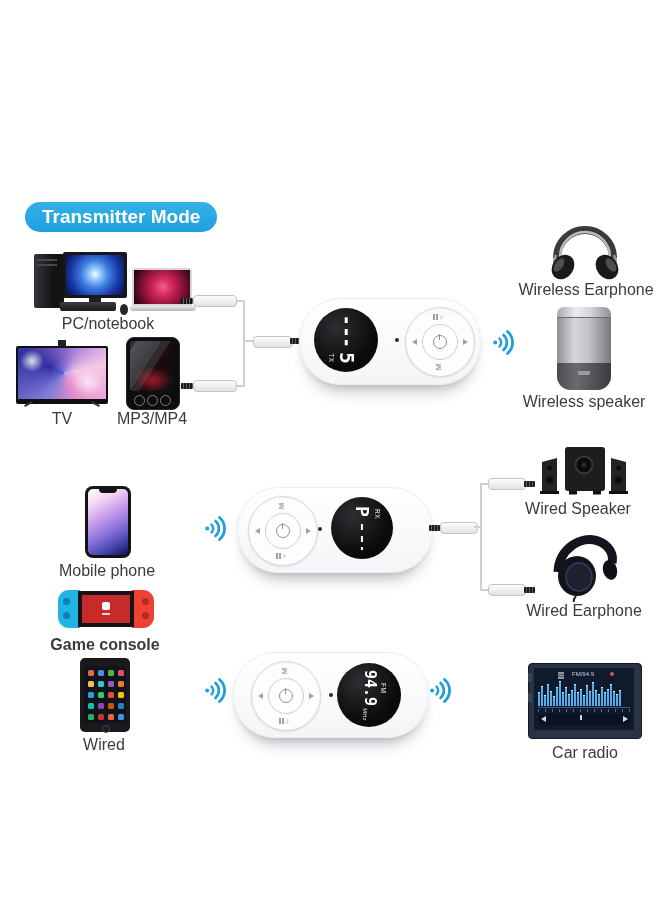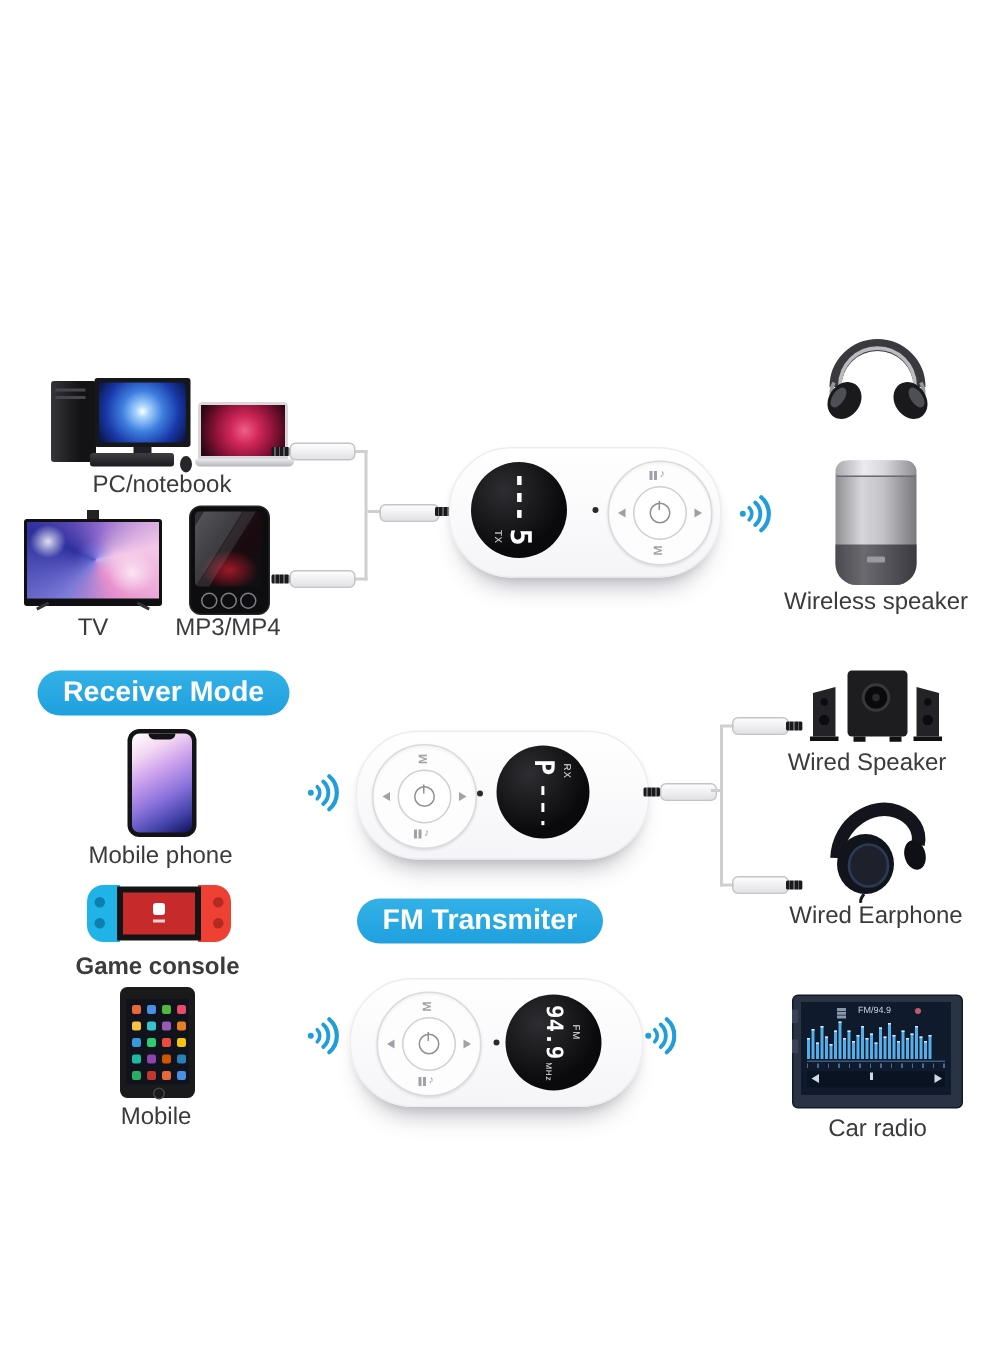--- a/index.html
+++ b/index.html
@@ -35,20 +35,21 @@
   .tri.l{border-top:3.2px solid transparent;border-bottom:3.2px solid transparent;border-right:5px solid #a0a0a6;}
   .tri.r{border-top:3.2px solid transparent;border-bottom:3.2px solid transparent;border-left:5px solid #a0a0a6;}
   .wicon{position:absolute;}
   svg{display:block;}
 </style>
 </head>
 <body>
 
 <div id="stage">
 
+  <div class="badge" style="left:25px;top:202px;">Transmitter Mode</div>
 
   <div class="abs" style="left:20px;top:250px;width:175px;height:64px;">
     <div class="abs" style="left:14px;top:4px;width:30px;height:54px;background:linear-gradient(90deg,#35353a,#131316 65%);border-radius:2px;"></div>
     <div class="abs" style="left:17px;top:9px;width:20px;height:2px;background:#46464c;"></div>
     <div class="abs" style="left:17px;top:14px;width:20px;height:2px;background:#46464c;"></div>
     <div class="abs" style="left:43px;top:2px;width:64px;height:46px;background:#17171a;border-radius:2px;"></div>
     <div class="abs" style="left:46px;top:5px;width:58px;height:40px;background:radial-gradient(circle at 50% 48%,#ffffff 0%,#a8d4ff 12%,#3f7fe0 38%,#1838a8 68%,#081038 100%);"></div>
     <div class="abs" style="left:69px;top:48px;width:12px;height:6px;background:#202024;"></div>
     <div class="abs" style="left:60px;top:54px;width:30px;height:3px;background:#2a2a2e;border-radius:2px;"></div>
     <div class="abs" style="left:40px;top:52px;width:56px;height:9px;background:linear-gradient(180deg,#3c3c42,#1b1b1f);border-radius:2px;"></div>
@@ -132,31 +133,31 @@
       <path d="M13 47 A28 28 0 0 1 69 47" fill="none" stroke="#3a3a3e" stroke-width="8"></path>
       <path d="M16 46 A25 25 0 0 1 66 46" fill="none" stroke="#bcbcc0" stroke-width="2.5"></path>
       <path d="M12 44 q-3 6 -1 11" fill="none" stroke="#95959b" stroke-width="2.5"></path>
       <path d="M70 44 q3 6 1 11" fill="none" stroke="#95959b" stroke-width="2.5"></path>
       <ellipse cx="19" cy="56" rx="10.5" ry="13" fill="#1a1a1d" transform="rotate(34 19 56)"></ellipse>
       <ellipse cx="63" cy="56" rx="10.5" ry="13" fill="#1a1a1d" transform="rotate(-34 63 56)"></ellipse>
       <ellipse cx="15" cy="54" rx="4" ry="7.5" fill="#4e4e55" transform="rotate(34 15 54)"></ellipse>
       <ellipse cx="67" cy="54" rx="4" ry="7.5" fill="#4e4e55" transform="rotate(-34 67 54)"></ellipse>
     </svg>
   </div>
+  <div class="lbl" style="left:586px;top:281px;">Wireless Earphone</div>
 
   <div class="abs" style="left:557px;top:307px;width:54px;height:83px;">
     <div class="abs" style="left:0;top:0;width:54px;height:83px;border-radius:10px 10px 14px 14px;background:linear-gradient(90deg,#8e8e93,#d6d6da 32%,#c4c4c8 58%,#77777c);"></div>
     <div class="abs" style="left:0;top:0;width:54px;height:10px;border-radius:10px 10px 4px 4px;background:linear-gradient(90deg,#a8a8ad,#ececef 35%,#d8d8dc 60%,#8e8e93);"></div>
     <div class="abs" style="left:1px;top:10px;width:52px;height:1px;background:#6a6a70;"></div>
     <div class="abs" style="left:0;top:56px;width:54px;height:27px;border-radius:0 0 14px 14px;background:linear-gradient(90deg,#4a4a4f,#6a6a70 35%,#58585e 60%,#3a3a40);"></div>
     <div class="abs" style="left:21px;top:64px;width:12px;height:4px;background:#9a9aa0;border-radius:1px;"></div>
   </div>
   <div class="lbl" style="left:584px;top:393px;">Wireless speaker</div>
 
-  <div class="badge" style="left:25px;top:447px;">Receiver Mode</div>
 
   <div class="abs" style="left:85px;top:486px;width:46px;height:72px;">
     <div class="abs" style="left:0;top:0;width:46px;height:72px;background:#131316;border-radius:8px;"></div>
     <div class="abs" style="left:3px;top:3px;width:40px;height:66px;border-radius:5px;background:linear-gradient(150deg,#ffffff 0%,#f4d8f2 20%,#cba0ec 40%,#8a72dc 62%,#4444aa 82%,#101058 100%);"></div>
     <div class="abs" style="left:14px;top:3px;width:18px;height:4px;background:#131316;border-radius:0 0 4px 4px;"></div>
   </div>
   <div class="lbl" style="left:107px;top:562px;text-align:center;">Mobile phone</div>
 
   <div class="wicon" style="left:204px;top:515px;">
     <svg width="22" height="27" viewBox="0 0 22 27">
@@ -239,21 +240,20 @@
     <div class="abs" style="left:84px;top:8px;width:7px;height:7px;background:#b22a22;border-radius:50%;"></div>
     <div class="abs" style="left:5px;top:22px;width:7px;height:7px;background:#0d7fae;border-radius:50%;"></div>
     <div class="abs" style="left:84px;top:22px;width:7px;height:7px;background:#b22a22;border-radius:50%;"></div>
     <div class="abs" style="left:20px;top:1px;width:56px;height:36px;background:#141417;"></div>
     <div class="abs" style="left:24px;top:5px;width:48px;height:28px;background:#c62a2a;"></div>
     <div class="abs" style="left:44px;top:12px;width:8px;height:8px;background:#fff;border-radius:2px;"></div>
     <div class="abs" style="left:44px;top:23px;width:8px;height:2px;background:#fff;opacity:.8;"></div>
   </div>
   <div class="lbl" style="left:105px;top:636px;font-weight:bold;">Game console</div>
 
-  <div class="badge" style="left:238px;top:599px;">FM Transmiter</div>
 
   <div class="abs" style="left:80px;top:658px;width:50px;height:74px;">
     <div class="abs" style="left:0;top:0;width:50px;height:74px;background:#1a1a1d;border-radius:5px;"></div>
     <div class="abs" style="left:4px;top:8px;width:42px;height:57px;background:#10131c;" id="tabletScreen">
         <div style="position: absolute; left: 4px; top: 4px; width: 6px; height: 6px; border-radius: 1.5px; background: rgb(232, 104, 58);"></div>
         <div style="position: absolute; left: 14px; top: 4px; width: 6px; height: 6px; border-radius: 1.5px; background: rgb(74, 144, 226);"></div>
         <div style="position: absolute; left: 24px; top: 4px; width: 6px; height: 6px; border-radius: 1.5px; background: rgb(80, 184, 60);"></div>
         <div style="position: absolute; left: 34px; top: 4px; width: 6px; height: 6px; border-radius: 1.5px; background: rgb(233, 75, 106);"></div>
         <div style="position: absolute; left: 4px; top: 15px; width: 6px; height: 6px; border-radius: 1.5px; background: rgb(245, 194, 66);"></div>
         <div style="position: absolute; left: 14px; top: 15px; width: 6px; height: 6px; border-radius: 1.5px; background: rgb(53, 196, 200);"></div>
@@ -267,21 +267,21 @@
         <div style="position: absolute; left: 14px; top: 37px; width: 6px; height: 6px; border-radius: 1.5px; background: rgb(142, 68, 173);"></div>
         <div style="position: absolute; left: 24px; top: 37px; width: 6px; height: 6px; border-radius: 1.5px; background: rgb(211, 84, 0);"></div>
         <div style="position: absolute; left: 34px; top: 37px; width: 6px; height: 6px; border-radius: 1.5px; background: rgb(41, 128, 185);"></div>
         <div style="position: absolute; left: 4px; top: 48px; width: 6px; height: 6px; border-radius: 1.5px; background: rgb(39, 174, 96);"></div>
         <div style="position: absolute; left: 14px; top: 48px; width: 6px; height: 6px; border-radius: 1.5px; background: rgb(192, 57, 43);"></div>
         <div style="position: absolute; left: 24px; top: 48px; width: 6px; height: 6px; border-radius: 1.5px; background: rgb(232, 104, 58);"></div>
         <div style="position: absolute; left: 34px; top: 48px; width: 6px; height: 6px; border-radius: 1.5px; background: rgb(74, 144, 226);"></div>
       </div>
     <div class="abs" style="left:22px;top:67px;width:6px;height:6px;border:1px solid #44444a;border-radius:50%;"></div>
   </div>
-  <div class="lbl" style="left:104px;top:736px;">Mobile</div>
+  <div class="lbl" style="left:104px;top:736px;">Wired</div>
 
   <div class="wicon" style="left:204px;top:677px;">
     <svg width="22" height="27" viewBox="0 0 22 27">
       <circle cx="3.2" cy="13.5" r="2" fill="#1f9ed9"></circle>
       <path d="M7.5 9.5 a5.6 5.6 0 0 1 0 8" fill="none" stroke="#1f9ed9" stroke-width="2.4" stroke-linecap="round"></path>
       <path d="M11.5 6 a10 10 0 0 1 0 15" fill="none" stroke="#1f9ed9" stroke-width="2.6" stroke-linecap="round"></path>
       <path d="M15.5 2.5 a14.5 14.5 0 0 1 0 22" fill="none" stroke="#1f9ed9" stroke-width="2.8" stroke-linecap="round"></path>
     </svg>
   </div>
   <div class="wicon" style="left:429px;top:677px;">

